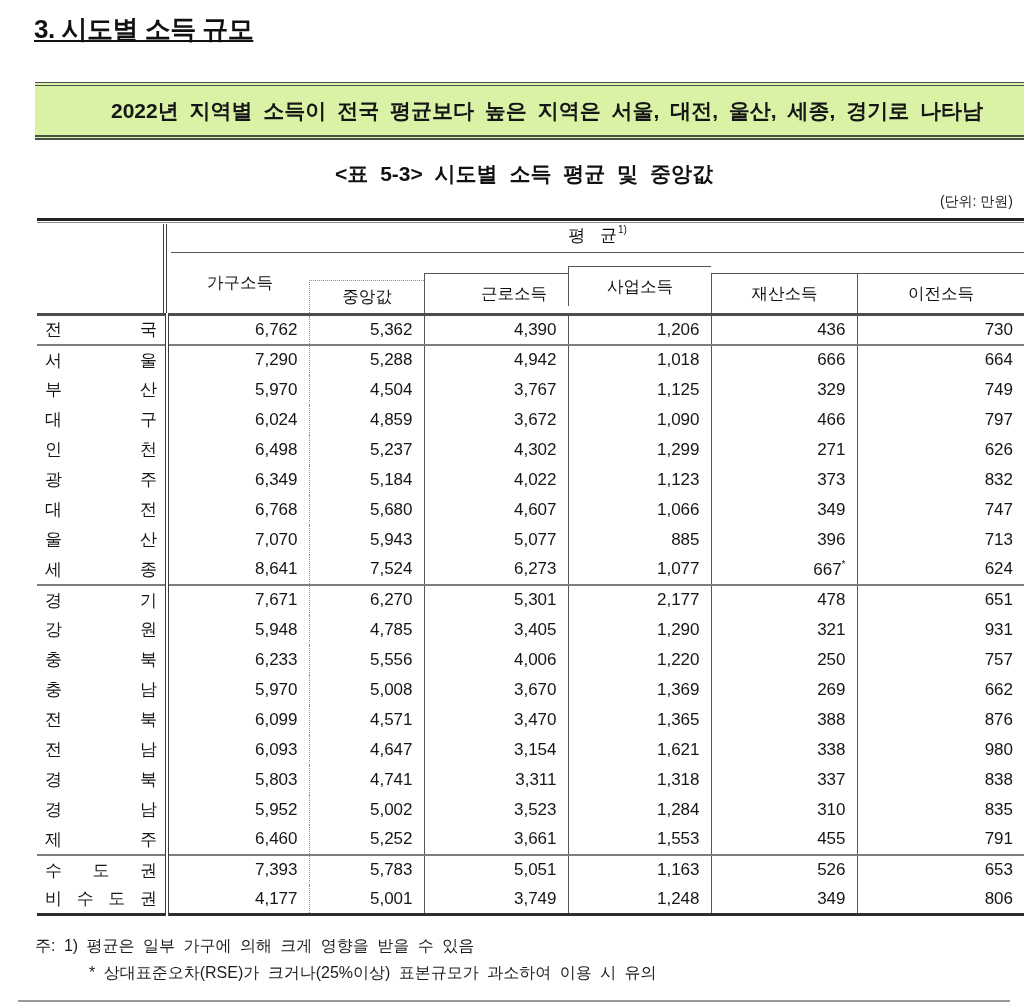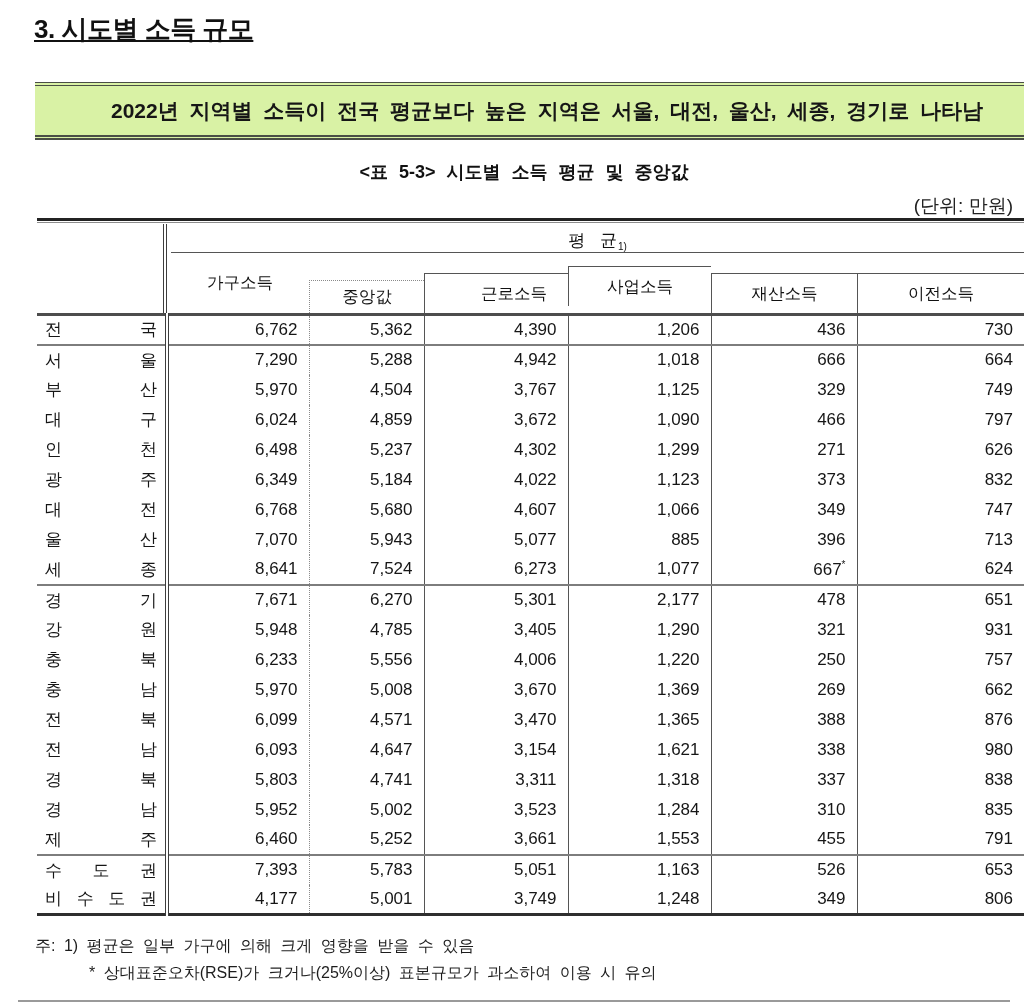--- a/index.html
+++ b/index.html
@@ -8,32 +8,32 @@
   .page { position:relative; width:1024px; height:1006px; overflow:hidden; background:#fff; }
 
   .title { position:absolute; left:34px; top:12px; font-size:26px; font-weight:700; letter-spacing:-0.5px; color:#111;text-decoration:underline; }
 
   .highlight { position:absolute; left:35px; top:82px; width:1024px; height:58px;
     background:#d9f2a5; border-top:4px double #4a4f46; border-bottom:5px double #4a4f46;
     display:flex; align-items:center; justify-content:center;
     font-size:21px; font-weight:700; word-spacing:5px; color:#161616; }
 
   .caption { position:absolute; left:35px; top:160px; width:978px; text-align:center;
-    font-size:18px; font-weight:700; word-spacing:6px; color:#111; }
-
-  .unit { position:absolute; left:35px; top:193px; width:978px; text-align:right; font-size:19px; color:#222; }
+    font-size:21px; font-weight:700; word-spacing:6px; color:#111; }
+
+  .unit { position:absolute; left:35px; top:193px; width:978px; text-align:right; font-size:14px; color:#222; }
 
   .table-wrap { position:absolute; left:37px; top:218px; width:987px; }
   .topline { height:6px; width:987px;
     background:linear-gradient(#232323 0 3px, #ffffff 3px 4px, #8d8d8d 4px 5px, #ffffff 5px 6px); }
 
   .thead { position:relative; height:89px; width:987px; }
   .region-head { position:absolute; left:0; top:0; bottom:0; width:130px; border-right:4px double #3d3d3d; }
   .group-band { position:absolute; left:134px; right:0; top:0; height:29px; border-bottom:1px solid #555;
-    display:flex; align-items:flex-end; justify-content:center; font-size:17px; word-spacing:10px; color:#111; }
+    display:flex; align-items:flex-start; justify-content:center; font-size:17px; word-spacing:10px; color:#111; }
   .group-band sup { font-size:10px; margin-left:1px; }
   .col-h { position:absolute; display:flex; align-items:center; justify-content:center;
     font-size:16.5px; color:#111; }
   .ch1 { left:134px; width:138px; top:29px; height:60px; }
   .ch2 { left:272px; width:115px; top:56px; height:33px;
     border-top:1px dotted #8a8a8a; border-left:1px dotted #8a8a8a; border-right:0; }
   .ch3 { left:387px; width:144px; top:49px; height:40px; border-top:1px solid #555; border-left:1px solid #555;padding-left:35px; }
   .ch4 { left:531px; width:143px; top:42px; height:40px; border-top:1px solid #555; border-left:1px solid #555; }
   .ch5 { left:674px; width:146px; top:49px; height:40px; border-top:1px solid #555; border-left:1px solid #555; }
   .ch6 { left:820px; width:167px; top:49px; height:40px; border-top:1px solid #555; border-left:1px solid #555; }

